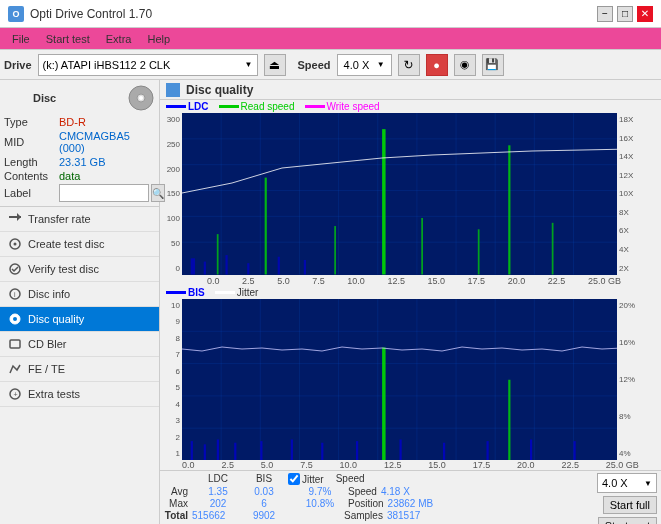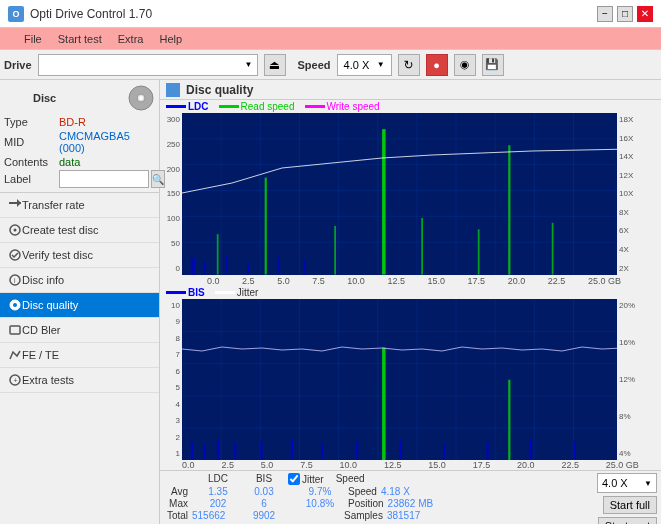--- a/index.html
+++ b/index.html
@@ -10,21 +10,21 @@
     .title-bar-left { display: flex; align-items: center; gap: 6px; }
     .title-icon { width: 16px; height: 16px; background: #4a90d9; border-radius: 2px; display: flex; align-items: center; justify-content: center; color: white; font-size: 9px; font-weight: bold; }
     .title-text { font-size: 12px; color: #333; }
     .title-controls { display: flex; gap: 4px; }
     .title-btn { width: 16px; height: 16px; border: 1px solid #999; background: #e0e0e0; cursor: pointer; display: flex; align-items: center; justify-content: center; font-size: 10px; }
     .title-btn.close { background: #e81123; color: white; border-color: #e81123; }
     .title-btn.maximize { background: #e0e0e0; }
     .title-btn.minimize { background: #e0e0e0; }
 
     
-    .menu-bar { background: #fca5a5; display: flex; align-items: center; padding: 2px 16px; height: 22px; border-bottom: 1px solid #ccc; }
+    .menu-bar { background: #ec4899; display: flex; align-items: center; padding: 2px 4px; height: 22px; border-bottom: 1px solid #ccc; }
     .menu-item { padding: 2px 8px; cursor: pointer; font-size: 11px; color: #333; }
 
     
     .drive-bar { background: #f0f0f0; display: flex; align-items: center; padding: 3px 4px; height: 30px; border-bottom: 1px solid #ccc; gap: 6px; }
     .drive-label { font-size: 11px; font-weight: bold; color: #333; }
     .drive-select { display: flex; align-items: center; background: white; border: 1px solid #aaa; padding: 2px 4px; font-size: 11px; min-width: 200px; height: 22px; }
     .eject-btn { width: 22px; height: 22px; background: #e0e0e0; border: 1px solid #aaa; display: flex; align-items: center; justify-content: center; cursor: pointer; font-size: 12px; }
     .speed-label { font-size: 11px; color: #333; font-weight: bold; margin-left: 6px; }
     .speed-select { background: white; border: 1px solid #aaa; padding: 2px 6px; font-size: 11px; height: 22px; min-width: 55px; display: flex; align-items: center; justify-content: space-between; }
     .icon-btn { width: 22px; height: 22px; background: #e0e0e0; border: 1px solid #aaa; display: flex; align-items: center; justify-content: center; cursor: pointer; }
@@ -39,21 +39,21 @@
     .disc-header-text { font-size: 11px; font-weight: bold; color: #333; margin-left: 29px; }
     .disc-row { display: flex; align-items: center; margin-bottom: 2px; }
     .disc-key { font-size: 11px; color: #333; width: 55px; flex-shrink: 0; }
     .disc-val { font-size: 11px; color: #0066cc; }
     .disc-val.green { color: #006600; }
     .label-row { display: flex; align-items: center; margin-top: 2px; }
     .label-input { border: 1px solid #aaa; background: white; height: 18px; width: 90px; font-size: 11px; padding: 0 2px; }
     .label-go-btn { width: 18px; height: 18px; background: #e0e0e0; border: 1px solid #aaa; display: flex; align-items: center; justify-content: center; cursor: pointer; margin-left: 2px; font-size: 10px; }
 
     .sidebar-nav { flex: 1; overflow-y: auto; }
-    .nav-item { display: flex; align-items: center; padding: 5px 8px; cursor: pointer; border-bottom: 1px solid #ddd; font-size: 11px; color: #333; }
+    .nav-item { display: flex; align-items: center; padding: 5px 8px; cursor: pointer; border-bottom: 1px solid #ddd; font-size: 11px; color: #333; gap: 6px; }
     .nav-item.active { background: #0078d7; color: white; }
     .nav-item.active .nav-icon { color: white; }
     .nav-icon { width: 14px; height: 14px; display: flex; align-items: center; justify-content: center; flex-shrink: 0; }
     .legend-item { display: flex; align-items: center; gap: 2px; }
     .legend-color { width: 20px; height: 3px; }
 
     .chart-x-axis { display: flex; justify-content: space-between; padding: 0 18px 0 25px; font-size: 9px; color: #aaaaff; margin-top: 1px; }
     .start-full-btn { background: #e0e0e0; border: 1px solid #aaa; padding: 2px 6px; font-size: 11px; cursor: pointer; }
     .start-part-btn { background: #e0e0e0; border: 1px solid #aaa; padding: 2px 6px; font-size: 11px; cursor: pointer; }
     .y-axis-left { width: 22px; display: flex; flex-direction: column; justify-content: space-between; align-items: flex-end; padding: 2px 2px 2px 0; }
@@ -98,20 +98,21 @@
 <div class="menu-bar">
   <span class="menu-item">File</span>
   <span class="menu-item">Start test</span>
   <span class="menu-item">Extra</span>
   <span class="menu-item">Help</span>
 </div>
 
 <div class="drive-bar">
   <span class="drive-label">Drive</span>
   <div class="drive-select" style="flex:1; max-width:220px;">
+    <span style="font-size:11px;">(k:) ATAPI iHBS112  2 CLK</span>
     <span style="margin-left:auto; font-size:8px;">▼</span>
   </div>
   <div class="eject-btn">⏏</div>
   <span class="speed-label">Speed</span>
   <div class="speed-select">
     <span>4.0 X</span>
     <span style="font-size:8px; margin-left:4px;">▼</span>
   </div>
   <div class="icon-btn" style="font-size:12px;">↻</div>
   <div class="icon-btn" style="font-size:11px; background:#d94040; border-color:#c03030; color:white;">●</div>
@@ -132,20 +133,24 @@
           <circle cx="14" cy="14" r="2" fill="white"></circle>
         </svg>
       </div>
       <div class="disc-row">
         <span class="disc-key">Type</span>
         <span class="disc-val" style="color:#cc2200;">BD-R</span>
       </div>
       <div class="disc-row">
         <span class="disc-key">MID</span>
         <span class="disc-val">CMCMAGBA5 (000)</span>
+      </div>
+      <div class="disc-row">
+        <span class="disc-key">Length</span>
+        <span class="disc-val">23.31 GB</span>
       </div>
       <div class="disc-row">
         <span class="disc-key">Contents</span>
         <span class="disc-val green">data</span>
       </div>
       <div class="label-row">
         <span class="disc-key">Label</span>
         <input class="label-input" type="text" value="" style="">
         <div class="label-go-btn">🔍</div>
       </div>
@@ -444,21 +449,21 @@
         <div style="display:flex; align-items:center; font-size:10px; margin-bottom:1px;">
           <span style="width:28px; text-align:right; color:#333; padding-right:4px;">Max</span>
           <span style="width:52px; text-align:center; color:#4488ff;">202</span>
           <span style="width:40px; text-align:center; color:#4488ff;">6</span>
           <span style="width:40px; text-align:center; color:#4488ff; margin-left:16px;">10.8%</span>
           <span style="margin-left:8px; color:#333; font-size:10px;">Position</span>
           <span style="margin-left:4px; color:#4488ff; font-size:10px;">23862 MB</span>
         </div>
 
         <div style="display:flex; align-items:center; font-size:10px;">
-          <span style="width:28px; text-align:right; color:#333; padding-right:4px;">Total</span>
+          <span style="width:28px; text-align:right; color:#333; padding-right:4px;font-weight:bold;">Total</span>
           <span style="width:52px; text-align:left; color:#4488ff;">515662</span>
           <span style="width:40px; text-align:center; color:#4488ff;">9902</span>
           <span style="margin-left:60px; color:#333; font-size:10px;">Samples</span>
           <span style="margin-left:4px; color:#4488ff; font-size:10px;">381517</span>
         </div>
       </div>
 
       <div style="display:flex; flex-direction:column; align-items:flex-end; gap:3px;">
         <div style="display:flex; align-items:center; gap:4px;">
           <div style="background:white; border:1px solid #aaa; padding:1px 4px; font-size:11px; display:flex; align-items:center; width:60px; height:20px; cursor:pointer;">

